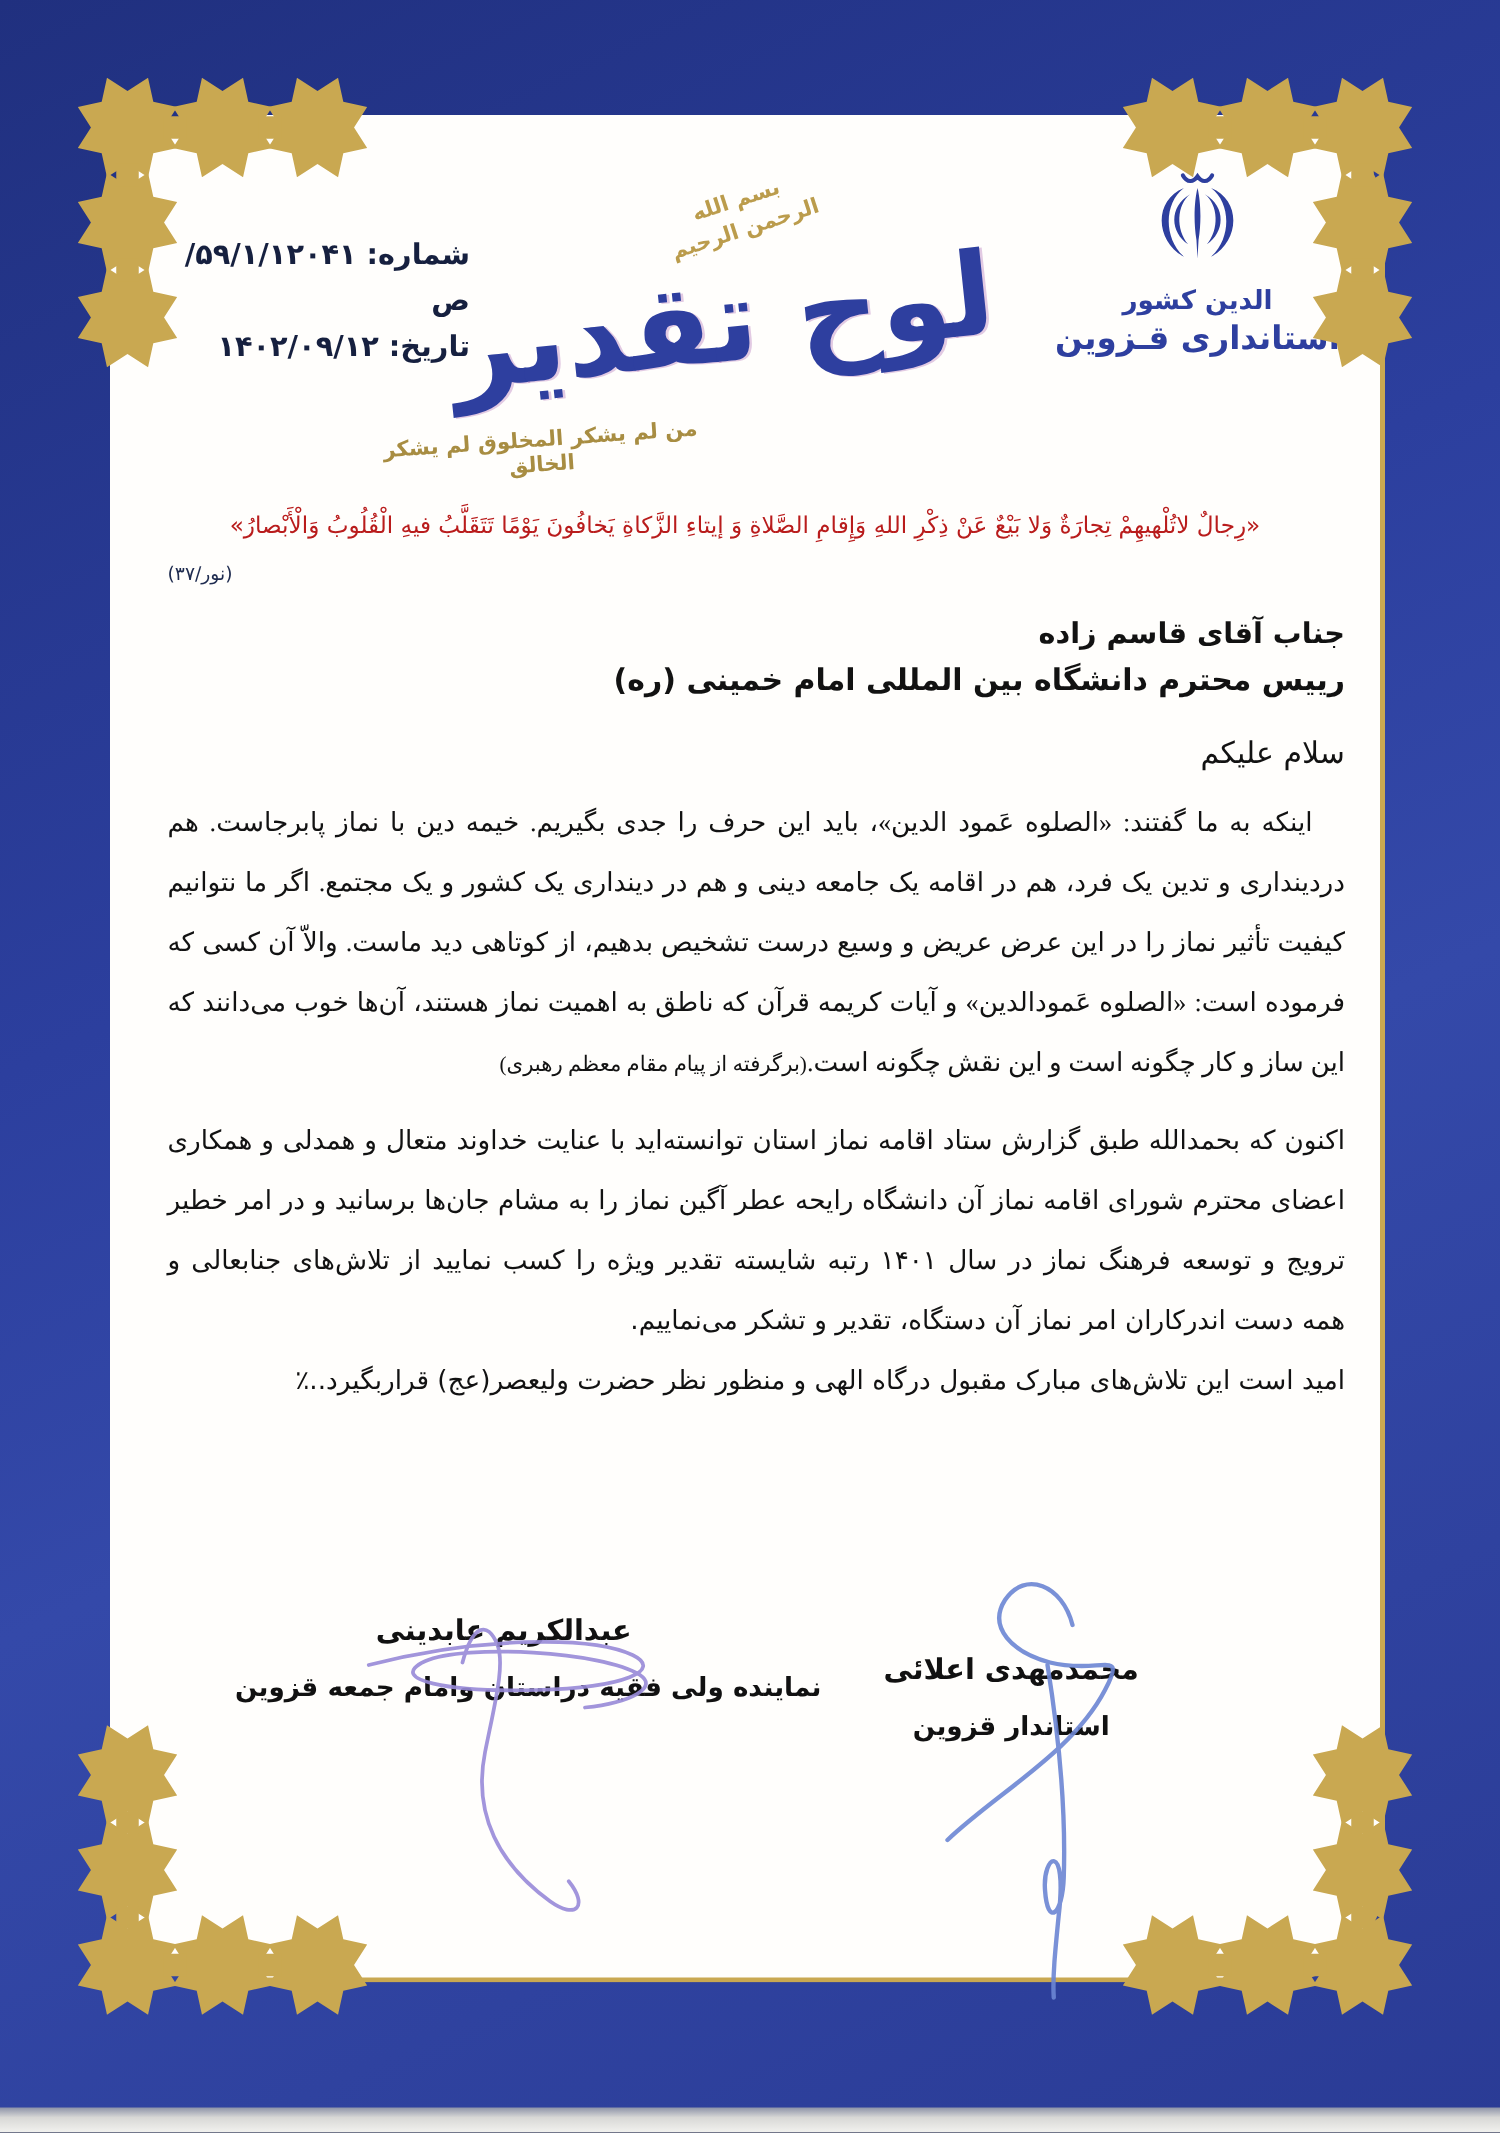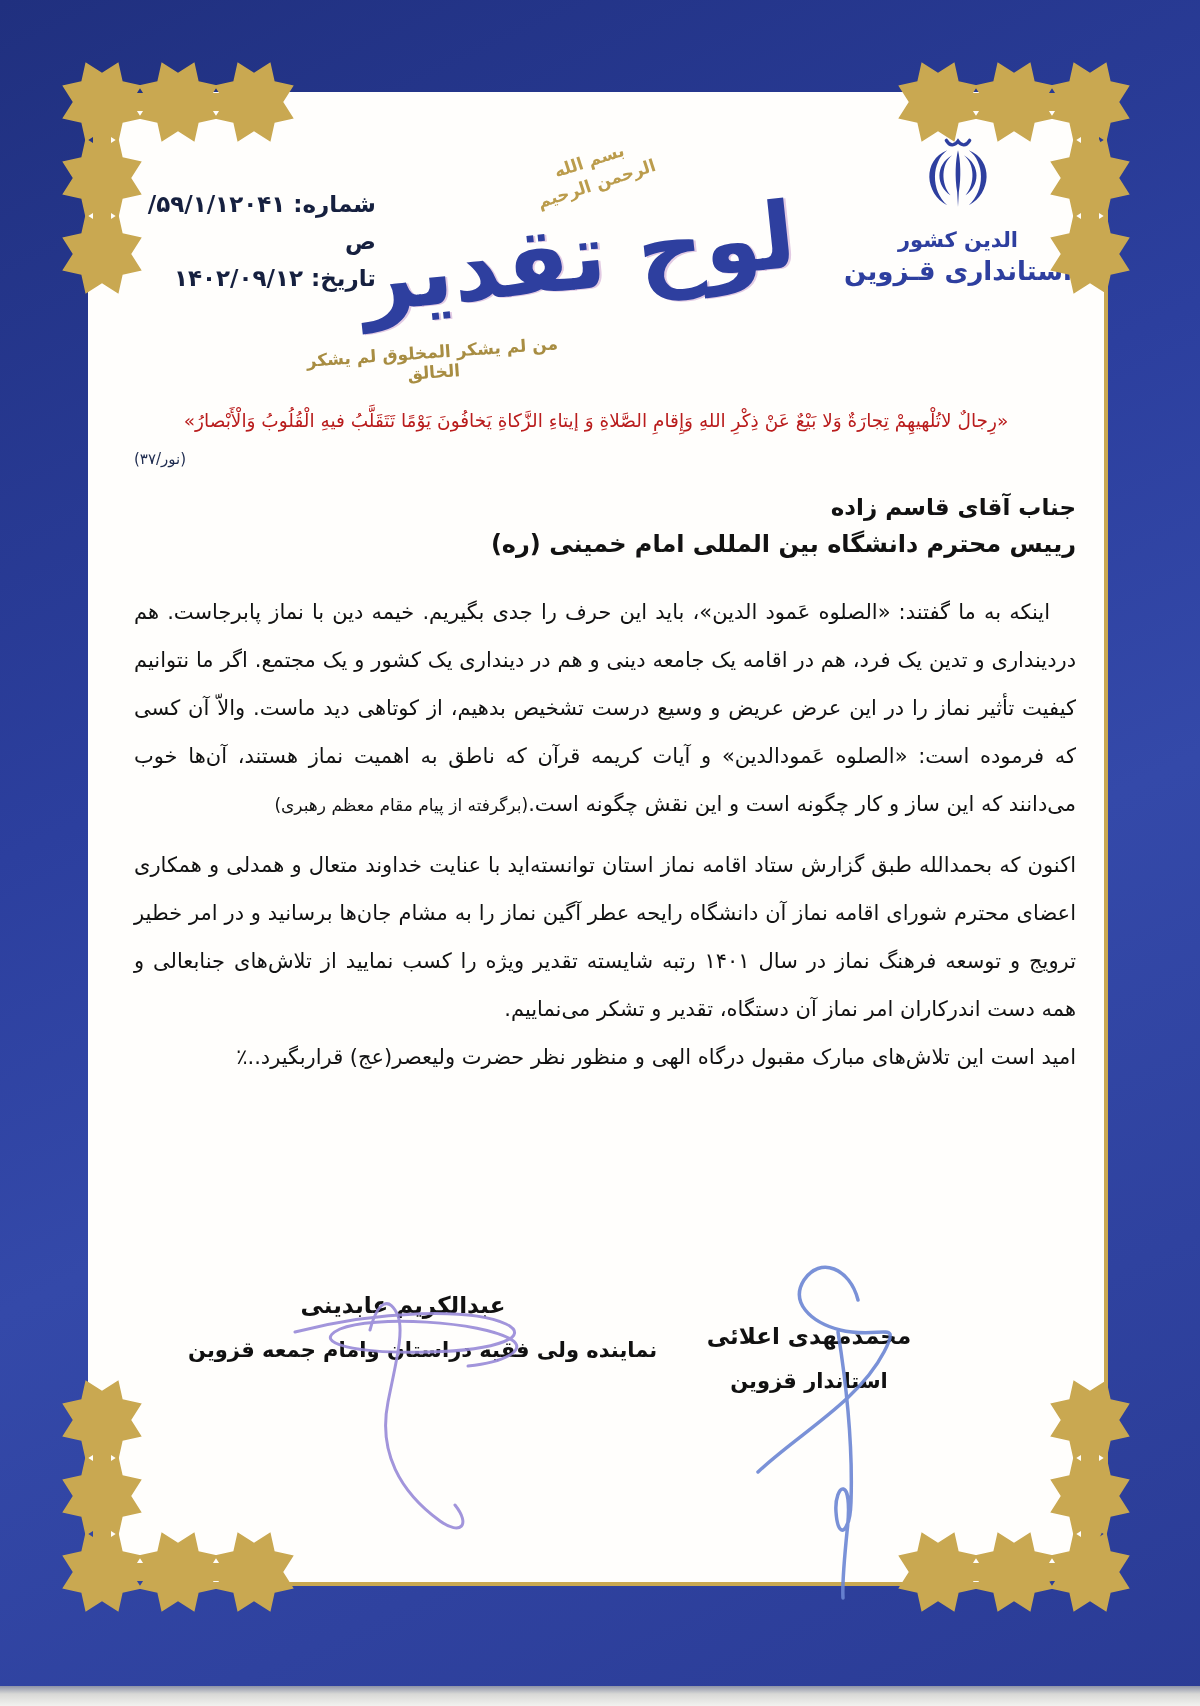--- a/index.html
+++ b/index.html
@@ -36,21 +36,21 @@
   
   .verse{position:absolute;left:24px;right:24px;top:318px;direction:rtl;text-align:center;
         font-size:18.5px;color:#b91c1c;white-space:nowrap;}
   .verse-ref{position:absolute;left:46px;top:358px;font-size:15px;color:#1d2a4e;direction:rtl;}
   
   .content{position:absolute;right:28px;left:46px;top:402px;direction:rtl;color:#121212;}
   .addr-name{font-size:23px;font-weight:bold;margin:0 0 10px;}
   .addr-title{font-size:24px;font-weight:bold;margin:0 0 30px;}
   .salutation{font-size:24px;margin:0 0 18px;}
   .para{font-size:21px;line-height:48px;text-align:justify;margin:0;}
-  .para.indent{text-indent:26px;}
+  .para.indent{text-indent:26px;font-family:Liberation Serif, serif;}
   .para.mt{margin-top:12px;}
   .note{font-size:17px;}
   
   .sig{position:absolute;text-align:center;font-weight:bold;color:#111;line-height:45px;}
   .sig .sig-name{font-size:23px;}
   .sig .sig-title{font-size:21px;white-space:nowrap;}
   .sig-right{left:586px;width:270px;top:1222px;}
   .sig-left{left:100px;width:430px;top:1191px;}
   .ink{position:absolute;left:0;top:0;pointer-events:none;}
   
@@ -100,20 +100,21 @@
       <div class="ministry">الدین کشور</div>
       <div class="org">استانداری قـزوین</div>
     </div>
 
     <div class="verse">«رِجالٌ لاتُلْهیهِمْ تِجارَةٌ وَلا بَیْعٌ عَنْ ذِکْرِ اللهِ وَإِقامِ الصَّلاةِ وَ إیتاءِ الزَّکاةِ یَخافُونَ یَوْمًا تَتَقَلَّبُ فیهِ الْقُلُوبُ وَالْأَبْصارُ»</div>
     <div class="verse-ref">(نور/۳۷)</div>
 
     <div class="content">
       <p class="addr-name">جناب آقای قاسم زاده</p>
       <p class="addr-title">رییس محترم دانشگاه بین المللی امام خمینی (ره)</p>
+      <p class="salutation">سلام علیکم</p>
       <p class="para indent"><span>اینکه به ما گفتند: «الصلوه عَمود الدین»، باید این حرف را جدی بگیریم. خیمه دین با نماز پابرجاست. هم دردینداری و تدین یک فرد، هم در اقامه یک جامعه دینی و هم در دینداری یک کشور و یک مجتمع. اگر ما نتوانیم کیفیت تأثیر نماز را در این عرض عریض و وسیع درست تشخیص بدهیم، از کوتاهی دید ماست. والاّ آن کسی که فرموده است: «الصلوه عَمودالدین» و آیات کریمه قرآن که ناطق به اهمیت نماز هستند، آن‌ها خوب می‌دانند که این ساز و کار چگونه است و این نقش چگونه است.</span><span class="note">(برگرفته از پیام مقام معظم رهبری)</span></p>
       <p class="para mt">اکنون که بحمدالله طبق گزارش ستاد اقامه نماز استان توانسته‌اید با عنایت خداوند متعال و همدلی و همکاری اعضای محترم شورای اقامه نماز آن دانشگاه رایحه عطر آگین نماز را به مشام جان‌ها برسانید و در امر خطیر ترویج و توسعه فرهنگ نماز در سال ۱۴۰۱ رتبه شایسته تقدیر ویژه را کسب نمایید از تلاش‌های جنابعالی و همه دست اندرکاران امر نماز آن دستگاه، تقدیر و تشکر می‌نماییم.</p>
       <p class="para">امید است این تلاش‌های مبارک مقبول درگاه الهی و منظور نظر حضرت ولیعصر(عج) قراربگیرد..٪</p>
     </div>
 
     <div class="sig sig-right">
       <div class="sig-name">محمدمهدی اعلائی</div>
       <div class="sig-title">استاندار قزوین</div>
     </div>
     <div class="sig sig-left">

